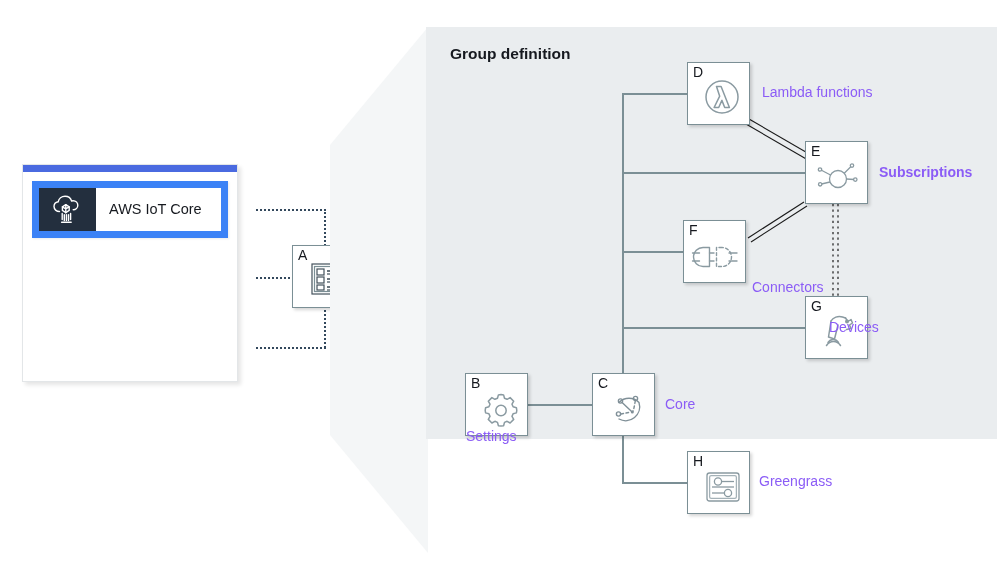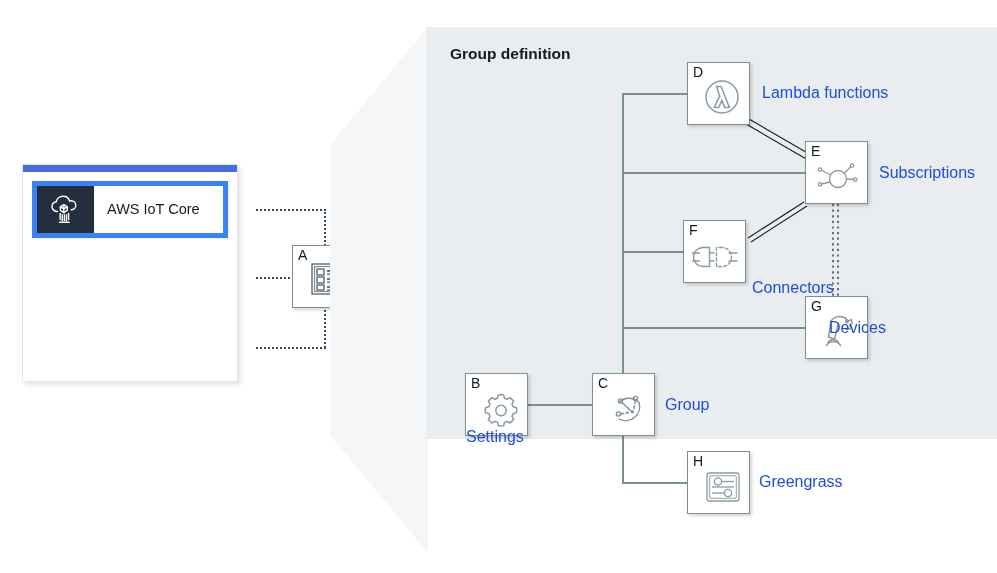--- a/index.html
+++ b/index.html
@@ -43,21 +43,21 @@
     right: 9px;
     bottom: 8px;
   }
   .svc-row {
     position: relative;
     display: flex;
     align-items: stretch;
     height: 57px;
     margin-bottom: 7px;
     background: #ffffff;
-    border: 5px solid #3b82f6;
+    border: 7px solid #3b82f6;
     box-shadow: 1px 1px 2px rgba(0,0,0,0.08);
     box-sizing: border-box;
   }
   .svc-icon {
     width: 57px;
     min-width: 57px;
     background: #232f3e;
     display: flex;
     align-items: center;
     justify-content: center;
@@ -152,22 +152,22 @@
     position: absolute;
     overflow: visible;
   }
   .dbl-dot {
     position: absolute;
   }
 
   
   .nlabel {
     position: absolute;
-    font-size: 16px;
-    color: #1d4ed8;
+    font-size: 14px;
+    color: #8b5cf6;
     white-space: nowrap;
     text-align: center;
   }
 </style>
 </head>
 <body>
 
 <div id="canvas">
 
   <div class="svc-card">
@@ -290,21 +290,21 @@
           <line x1="15" y1="25" x2="6.5" y2="27"></line>
           <circle cx="5.2" cy="27.3" r="1.7"></circle>
           <line x1="29" y1="16.5" x2="36" y2="9.5"></line>
           <circle cx="37" cy="8.6" r="1.7"></circle>
           <line x1="31.5" y1="22" x2="39" y2="22.5"></line>
           <circle cx="40.3" cy="22.6" r="1.7"></circle>
         </g>
       </svg>
     </div>
   </div>
-  <div class="nlabel" style="left:879px; top:164px;">Subscriptions</div>
+  <div class="nlabel" style="left:879px; top:164px;font-weight:bold;">Subscriptions</div>
 
   <div class="node" style="left:683px; top:220px; width:63px; height:63px;">
     <div class="node-letter">F</div>
     <div class="node-glyph">
       <svg width="54" height="34" viewBox="0 0 54 34" style="margin-left:2px;margin-top:10px">
         <g fill="none" stroke="#8a9aa1" stroke-width="1.4" stroke-linecap="round" stroke-linejoin="round">
           <path d="M14 7.5h6.5v19H14a9.5 9.5 0 0 1 0-19z"></path>
           <line x1="10.5" y1="13" x2="3.5" y2="13"></line>
           <line x1="10.5" y1="21" x2="3.5" y2="21"></line>
           <line x1="20.5" y1="13" x2="25" y2="13"></line>
@@ -358,21 +358,21 @@
           <circle cx="29.5" cy="10.5" r="2.1"></circle>
           <circle cx="12.5" cy="26" r="2.1"></circle>
           <line x1="16.1" y1="14.5" x2="25.6" y2="23.4"></line>
           <path d="M29.3 12.9 L28.2 19 L27 23.1" stroke-dasharray="2.6 2.5"></path>
           <path d="M15 26 L24.3 24.2" stroke-dasharray="2.6 2.5"></path>
           <circle cx="26.3" cy="23.9" r="1.5" fill="#7f8f97" stroke="none"></circle>
         </g>
       </svg>
     </div>
   </div>
-  <div class="nlabel" style="left:665px; top:396px;">Group</div>
+  <div class="nlabel" style="left:665px; top:396px;">Core</div>
 
   <div class="node" style="left:687px; top:451px; width:63px; height:63px;">
     <div class="node-letter">H</div>
     <div class="node-glyph">
       <svg width="38" height="34" viewBox="0 0 38 34" style="margin-left:8px;margin-top:9px">
         <g fill="none" stroke="#8a9aa1" stroke-width="1.3">
           <rect x="3" y="3" width="32" height="28" rx="2.5"></rect>
           <rect x="5.6" y="5.6" width="26.8" height="22.8" rx="1.6" stroke="#a5b2b8"></rect>
           <line x1="8" y1="17" x2="30" y2="17"></line>
           <circle cx="14" cy="11.5" r="3.6"></circle>

